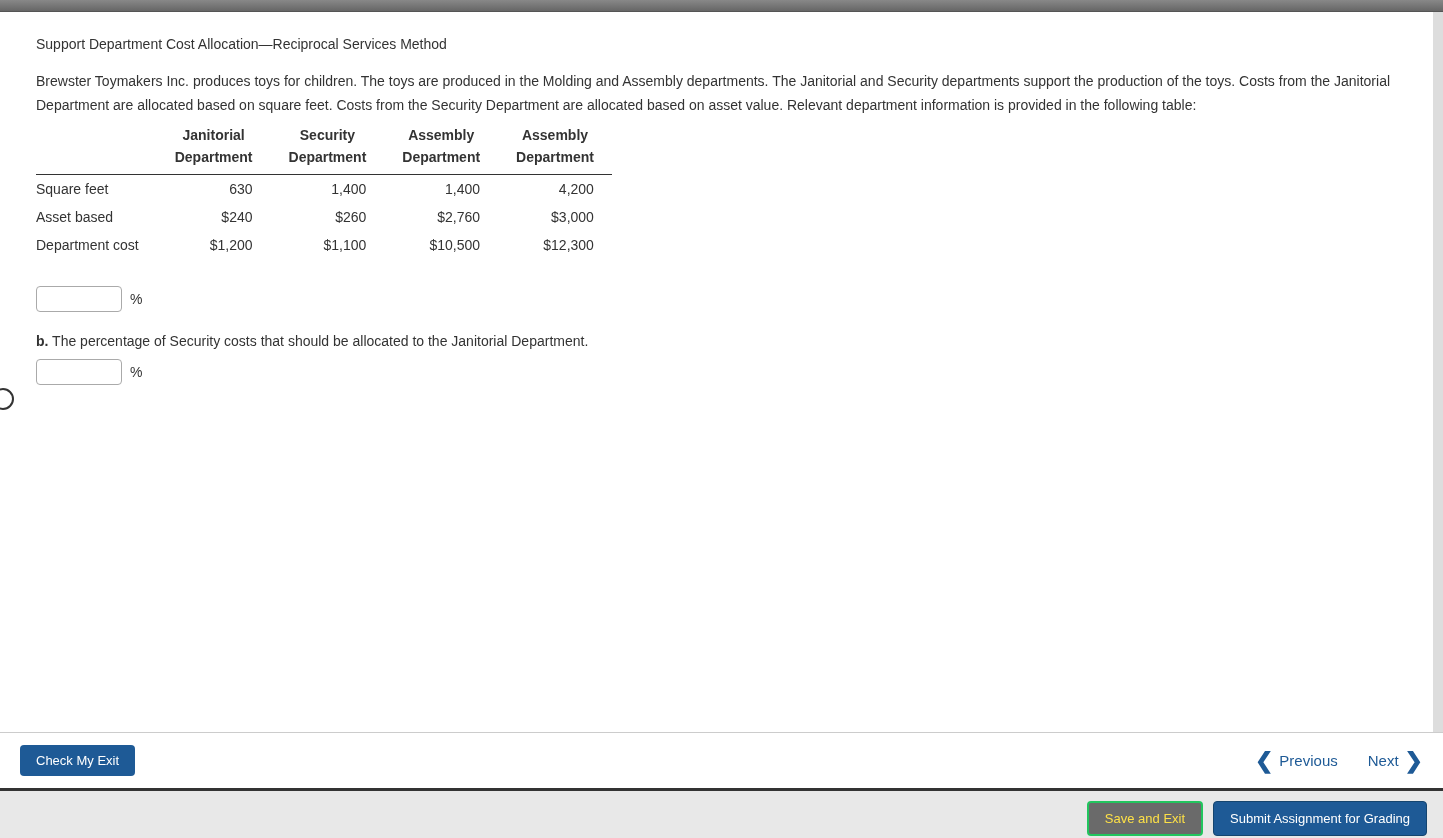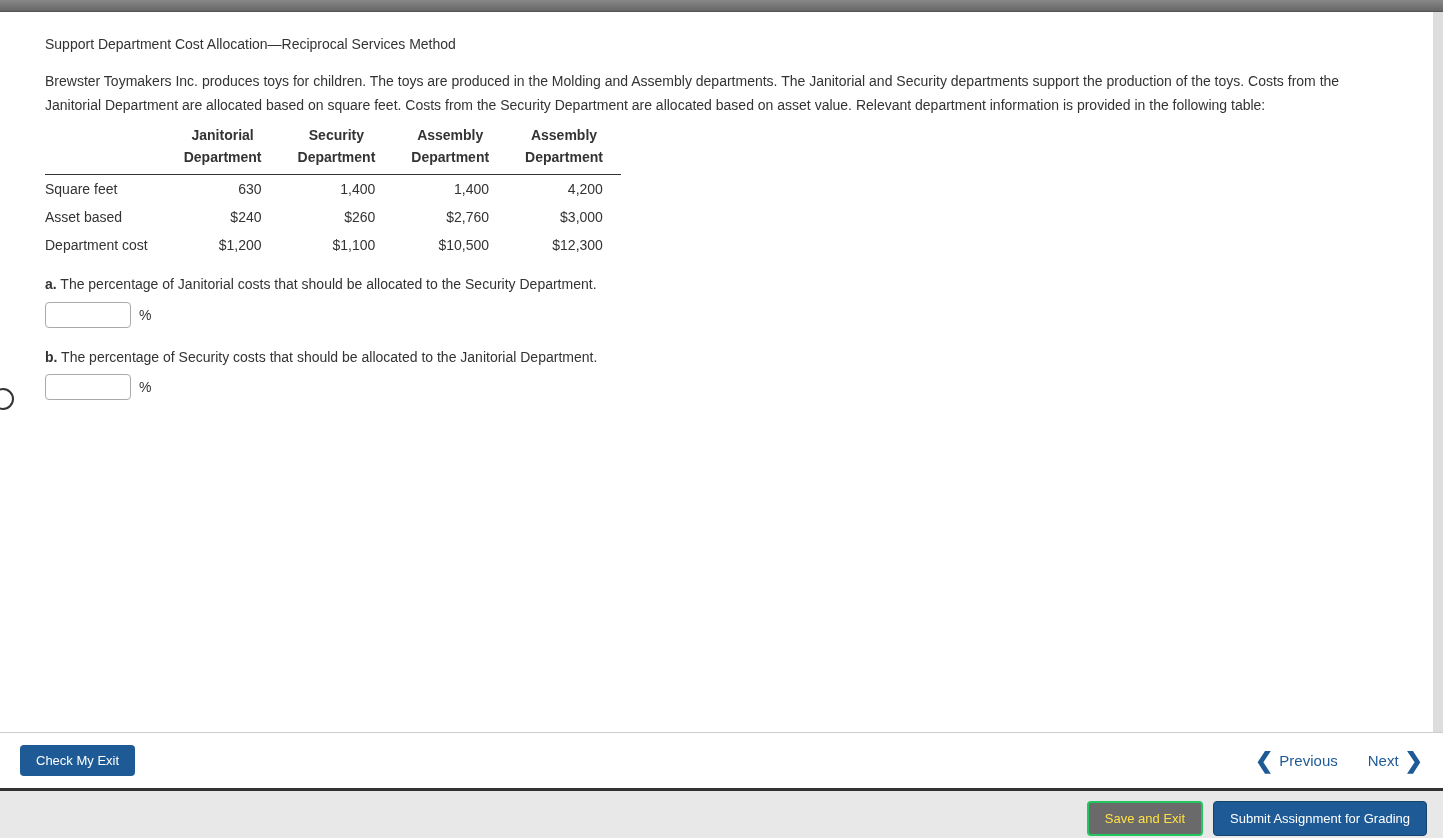--- a/index.html
+++ b/index.html
@@ -13,38 +13,38 @@
       overflow: hidden;
       position: relative;
     }
     .top-bar {
       height: 12px;
       background: linear-gradient(to bottom, #888, #666);
       border-bottom: 1px solid #555;
     }
     .content-area {
       background: #fff;
-      padding: 24px 45px;
+      padding: 24px 36px;
       height: 720px;
       overflow-y: auto;
       border-right: 10px solid #ddd;
     }
     .title {
       font-size: 14px;
       color: #333;
       margin-bottom: 18px;
     }
     .description {
       font-size: 14px;
       color: #333;
       line-height: 1.7;
     }
     table.data-table {
       border-collapse: collapse;
-      margin-bottom: 14px;
+      margin-bottom: 27px;
     }
     table.data-table th {
       font-weight: bold;
       text-align: center;
       padding: 6px 18px;
       border-bottom: 1px solid #333;
       font-size: 14px;
       line-height: 1.6;
     }
     table.data-table td {
@@ -202,23 +202,20 @@
         <td>Department cost</td>
         <td>$1,200</td>
         <td>$1,100</td>
         <td>$10,500</td>
         <td>$12,300</td>
       </tr>
     </tbody>
   </table>
 
 
-  <div class="question">
-    <span class="question-label">a.</span><span> The percentage of Janitorial costs that should be allocated to the Security Department.</span>
-  </div>
   <div class="answer-row">
     <input type="text" class="answer-input" style="">
     <span class="percent">%</span>
   </div>
 
   <div class="question">
     <span class="question-label">b.</span><span> The percentage of Security costs that should be allocated to the Janitorial Department.</span>
   </div>
   <div class="answer-row">
     <input type="text" class="answer-input" style="">

